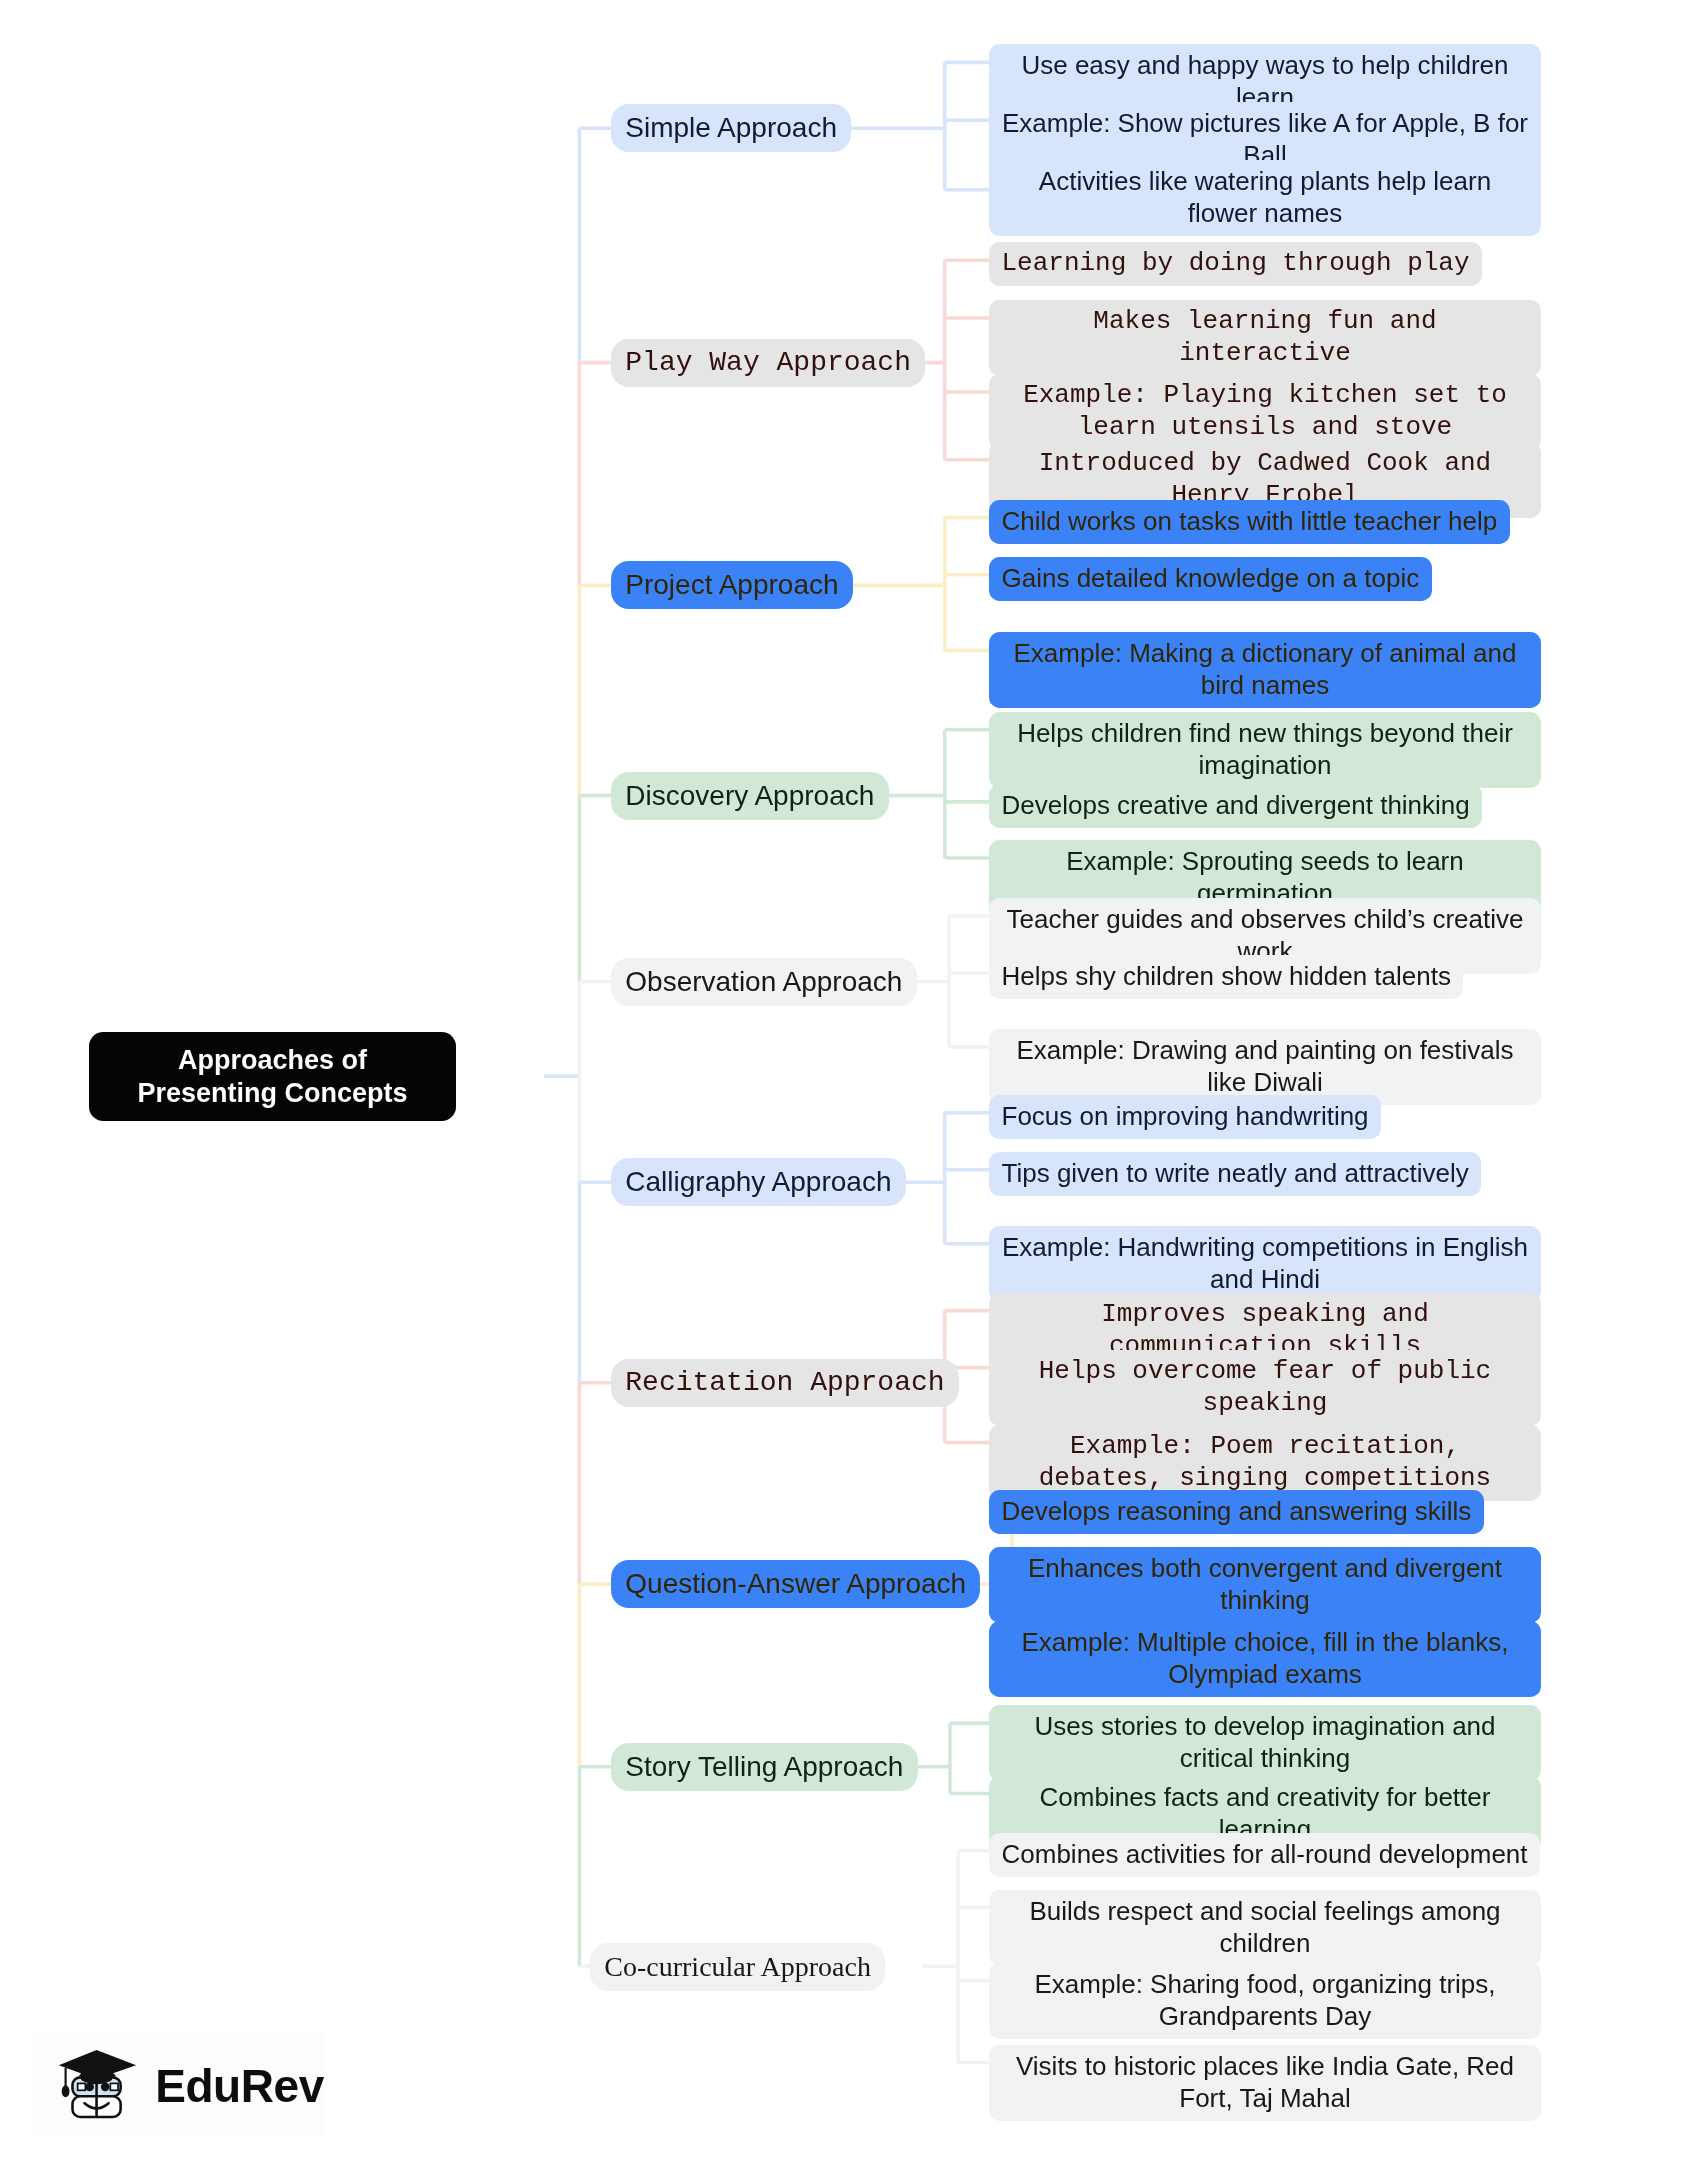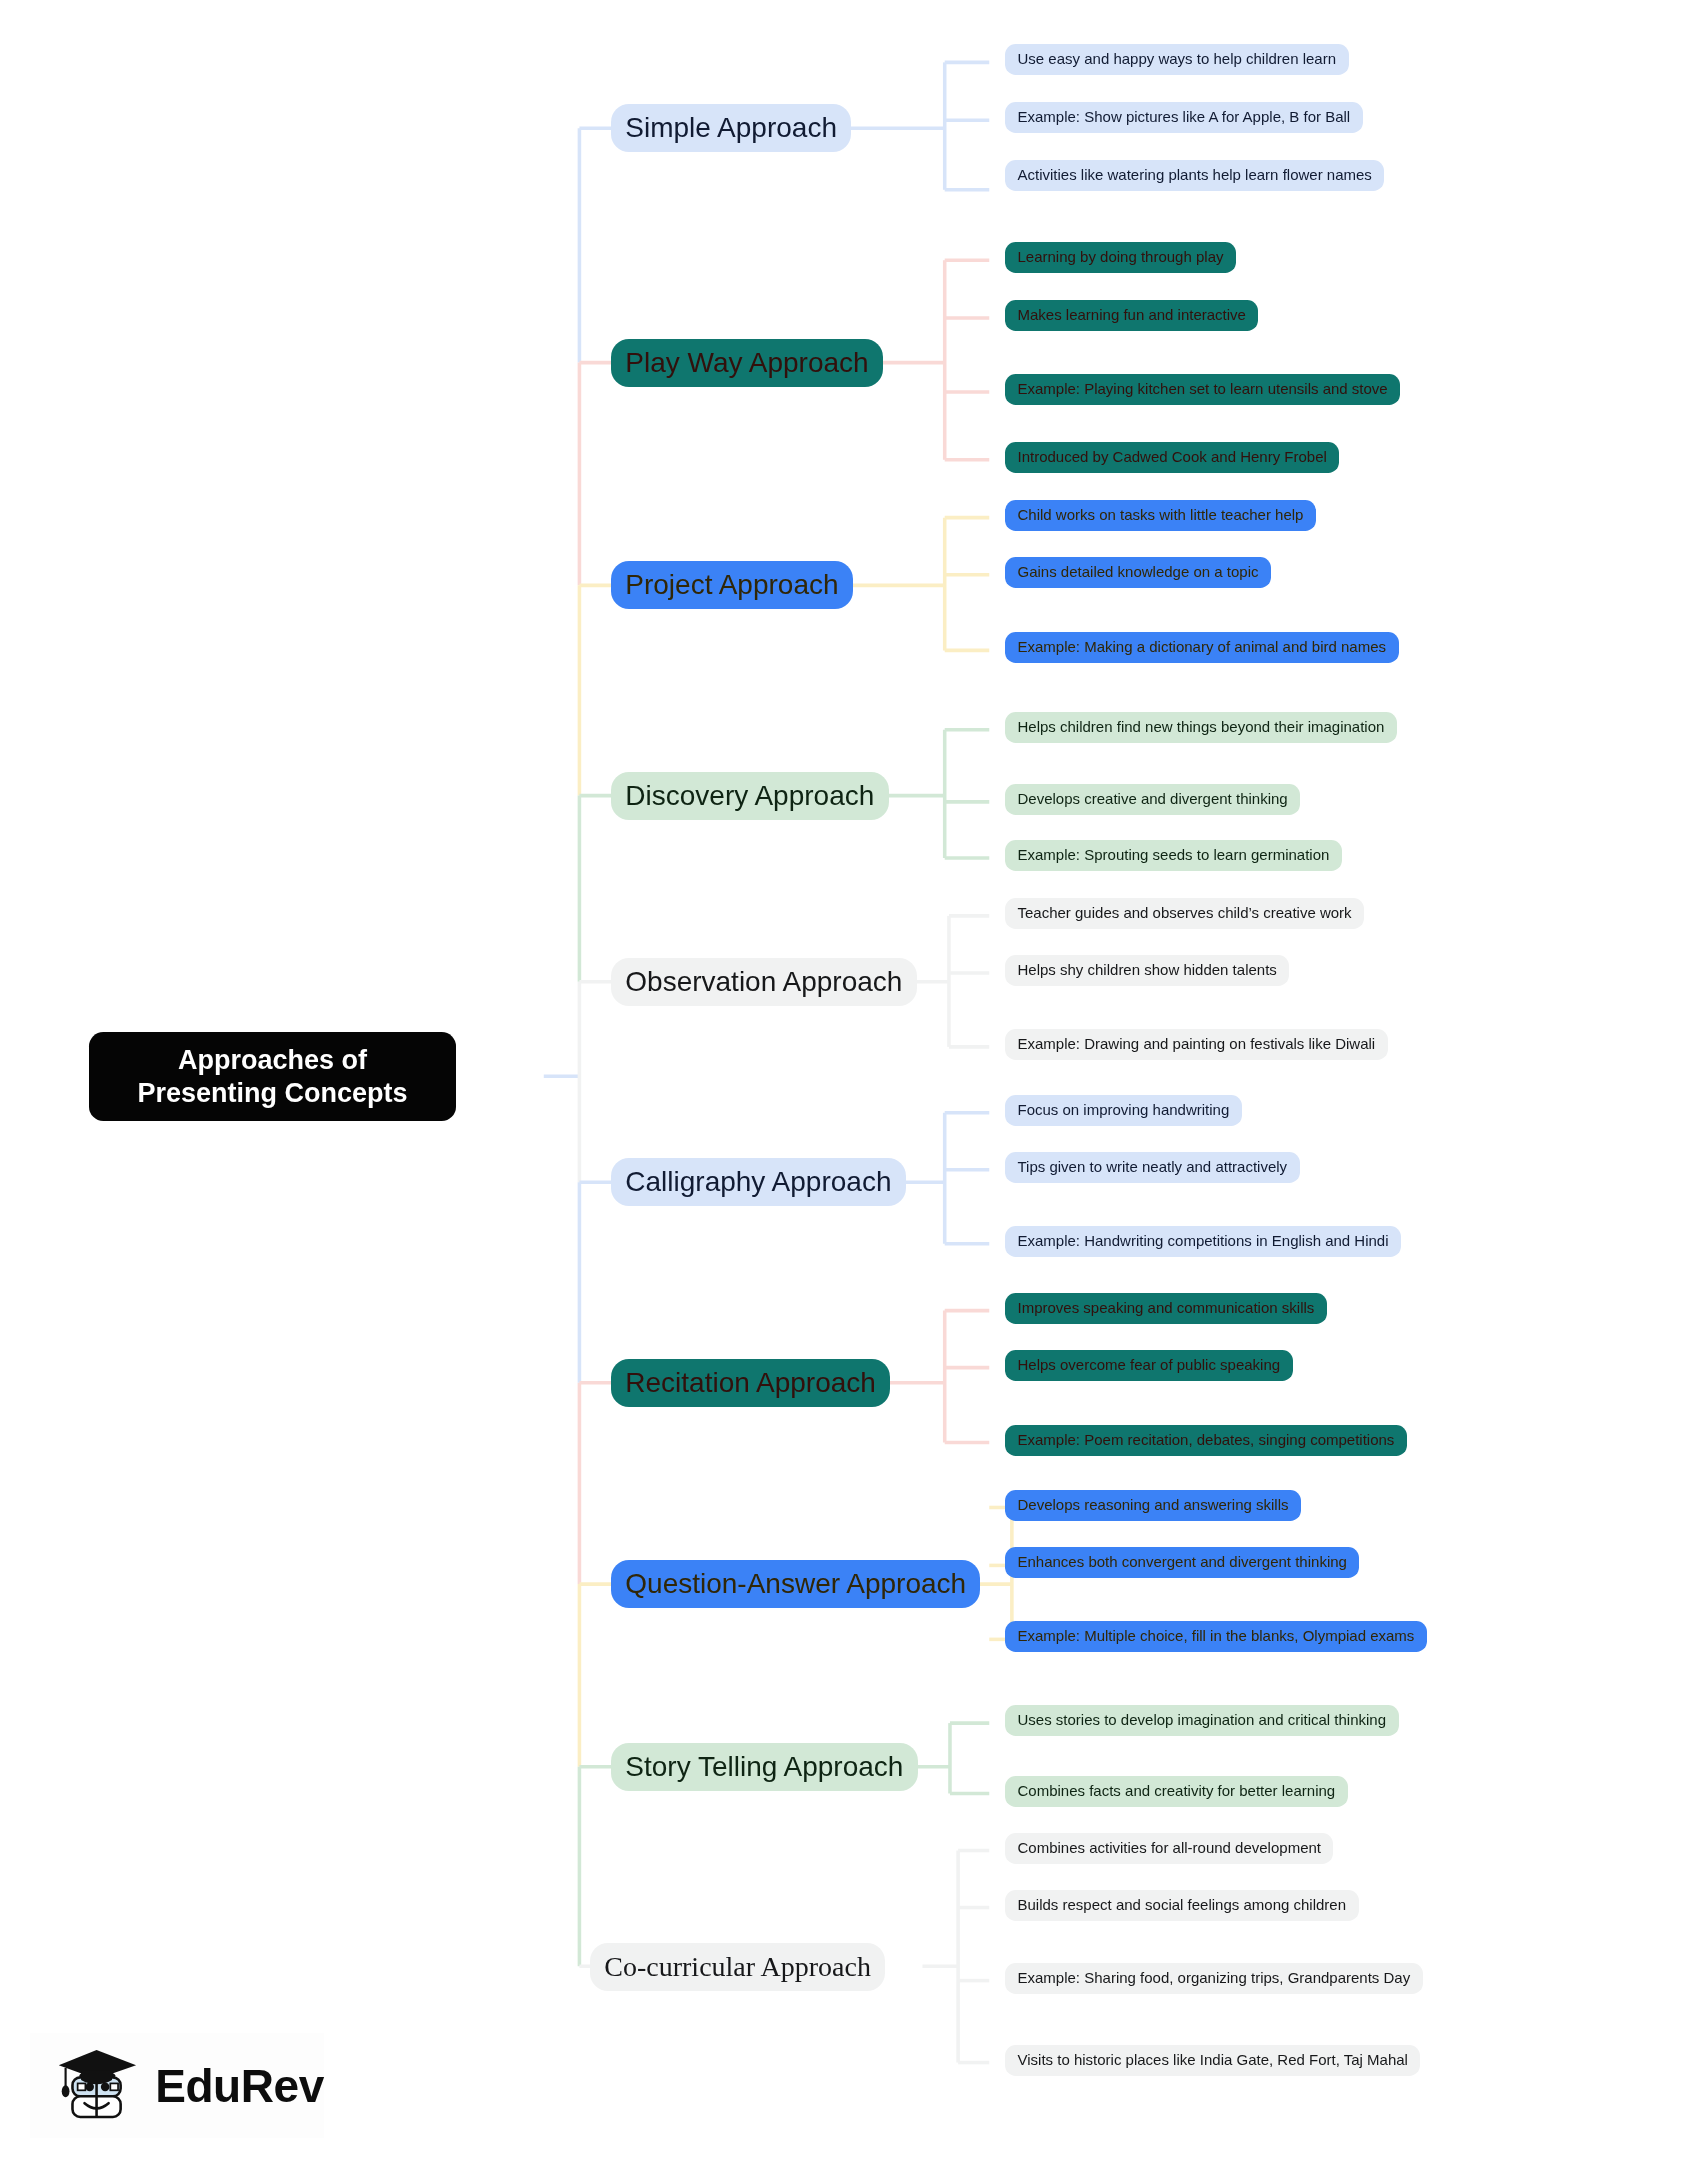--- a/index.html
+++ b/index.html
@@ -39,29 +39,28 @@
     border-radius: 14.3px;
     padding: 9px 16px;
   }
   .branch {
     font-size: 28px;
     border-radius: 18px;
     padding: 5.3px 14.3px;
     font-weight: normal;
   }
   .leaf {
-    font-size: 15px;
+    font-size: 26px;
     border-radius: 10.7px;
     padding: 6.2px 12.5px;
     font-weight: normal;
-    margin-left: 16px;
   }
   
   .c-blue   { background: #d7e4f9; color: #111b33; }
-  .c-red    { background: #0f766e; color: #32100c; }
+  .c-red    { background: #e5e5e5; color: #32100c; font-family: Liberation Mono, monospace; }
   .c-yellow { background: #3b82f6; color: #302607; }
   .c-green  { background: #d2e8d6; color: #0e2413; }
   .c-gray   { background: #f1f2f2; color: #17181a; align-items: center; }
 
   
   #logo {
     position: absolute;
     left: 30px; top: 2033px;
     width: 294px; height: 105px;
     display: flex; align-items: center; gap: 12.5px;

